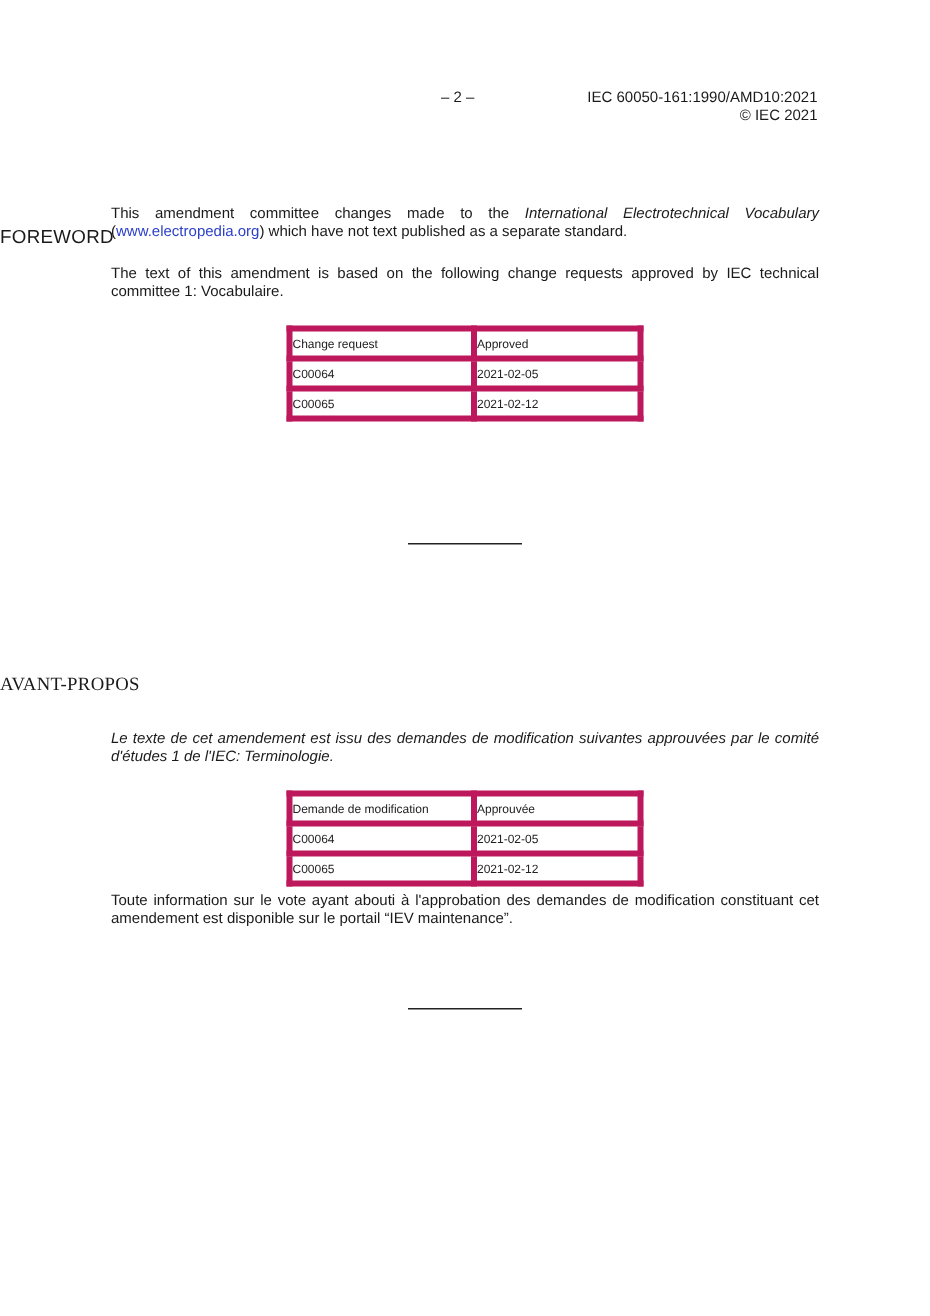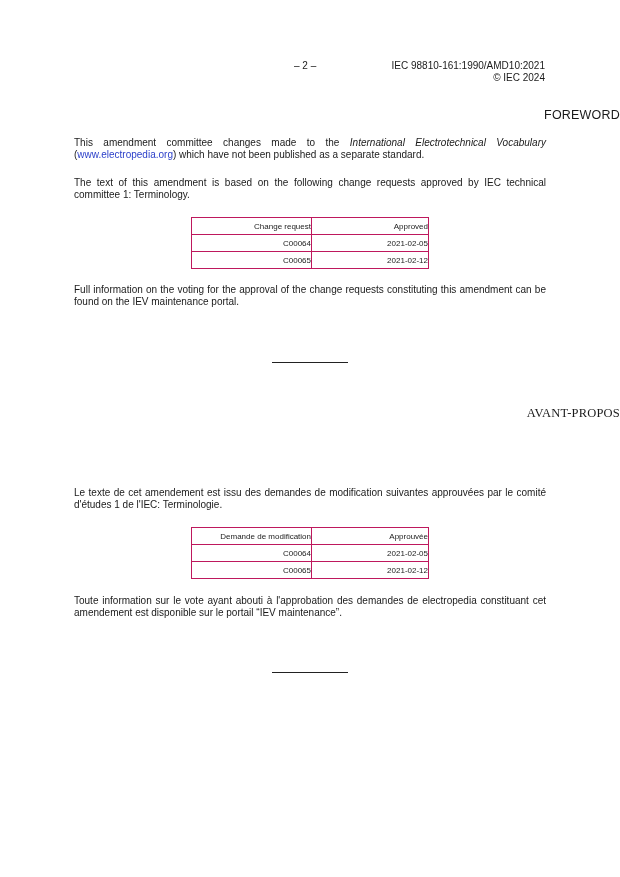--- a/index.html
+++ b/index.html
@@ -3,93 +3,92 @@
 <meta charset="utf-8">
 <style>
   html, body { margin: 0; padding: 0; background: #ffffff; }
   body {
     width: 620px; height: 877px; position: relative; overflow: hidden;
     font-family: "Liberation Sans", sans-serif; color: #1a1a1a;
   }
   .page { position: absolute; left: 0; top: 0; width: 620px; height: 877px; }
   .hdr-page { position: absolute; left: 294px; top: 60px; font-size: 10px; }
   .hdr-ref { position: absolute; right: 75px; top: 60px; font-size: 10px; text-align: right; line-height: 11.5px; }
-  .heading { position: absolute; left: 0; width: 620px; text-align: right; font-size: 12.5px; letter-spacing: 0.2px; }
+  .heading { position: absolute; left: 0; width: 620px; text-align: left; font-size: 12.5px; letter-spacing: 0.2px; margin-top: 43px; }
   .para {
     position: absolute; left: 74px; width: 472px; font-size: 10px; line-height: 11.5px;
     text-align: justify; text-align-last: left;
   }
   .para em { }
   .link { color: #2b3fc9; text-decoration: none; }
   table.tbl {
     position: absolute; left: 191px; width: 238px; border-collapse: collapse; font-size: 8px;
   }
   table.tbl td, table.tbl th {
-    border: 1px solid #be185d; height: 16px; padding: 0; text-align: right; font-weight: normal;
+    border: 4px solid #be185d; height: 16px; padding: 0; text-align: left; font-weight: normal;
     vertical-align: middle; color: #222;
   }
   table.tbl .c1 { width: 119px; }
   .rule { position: absolute; left: 272px; width: 76px; height: 0; border-top: 1px solid #222; }
 </style>
 </head>
 <body>
 
 <div class="page">
 
   <div class="hdr-page">– 2 –</div>
   <div class="hdr-ref">
-    <div>IEC 98810-161:1990/AMD10:2021</div>
-    <div>© IEC 2024</div>
+    <div>IEC 60050-161:1990/AMD10:2021</div>
+    <div>© IEC 2021</div>
   </div>
 
   <div class="heading" style="top:108px;">FOREWORD</div>
 
-  <div class="para" style="top:137px;"><span>This amendment committee changes made to the </span><em>International Electrotechnical Vocabulary</em><span> (</span><a class="link">www.electropedia.org</a><span>) which have not been published as a separate standard.</span></div>
+  <div class="para" style="top:137px;"><span>This amendment committee changes made to the </span><em>International Electrotechnical Vocabulary</em><span> (</span><a class="link">www.electropedia.org</a><span>) which have not text published as a separate standard.</span></div>
 
-  <div class="para" style="top:177px;">The text of this amendment is based on the following change requests approved by IEC technical committee 1: Terminology.</div>
+  <div class="para" style="top:177px;">The text of this amendment is based on the following change requests approved by IEC technical committee 1: Vocabulaire.</div>
 
   <table class="tbl" style="top:217px;">
     <tbody>
         <tr>
       <th class="c1">Change request</th>
       <th>Approved</th>
     </tr>
     <tr>
       <td>C00064</td>
       <td>2021-02-05</td>
     </tr>
     <tr>
       <td>C00065</td>
       <td>2021-02-12</td>
     </tr>
   </tbody>
     </table>
 
-  <div class="para" style="top:284px;">Full information on the voting for the approval of the change requests constituting this amendment can be found on the IEV maintenance portal.</div>
 
   <div class="rule" style="top:362px;"></div>
 
   <div class="heading" style="top:406px;font-family:Liberation Serif, serif;">AVANT-PROPOS</div>
 
 
-  <div class="para" style="top:487px;">Le texte de cet amendement est issu des demandes de modification suivantes approuvées par le comité d'études 1 de l'IEC: Terminologie.</div>
+  <div class="para" style="top:487px;font-style:italic;">Le texte de cet amendement est issu des demandes de modification suivantes approuvées par le comité d'études 1 de l'IEC: Terminologie.</div>
 
   <table class="tbl" style="top:527px;">
     <tbody>
         <tr>
       <th class="c1">Demande de modification</th>
       <th>Approuvée</th>
     </tr>
     <tr>
       <td>C00064</td>
       <td>2021-02-05</td>
     </tr>
     <tr>
       <td>C00065</td>
       <td>2021-02-12</td>
     </tr>
   </tbody>
     </table>
 
-  <div class="para" style="top:595px;">Toute information sur le vote ayant abouti à l'approbation des demandes de electropedia constituant cet amendement est disponible sur le portail “IEV maintenance”.</div>
+  <div class="para" style="top:595px;">Toute information sur le vote ayant abouti à l'approbation des demandes de modification constituant cet amendement est disponible sur le portail “IEV maintenance”.</div>
 
   <div class="rule" style="top:672px;"></div>
 </div>
 
 </body></html>

